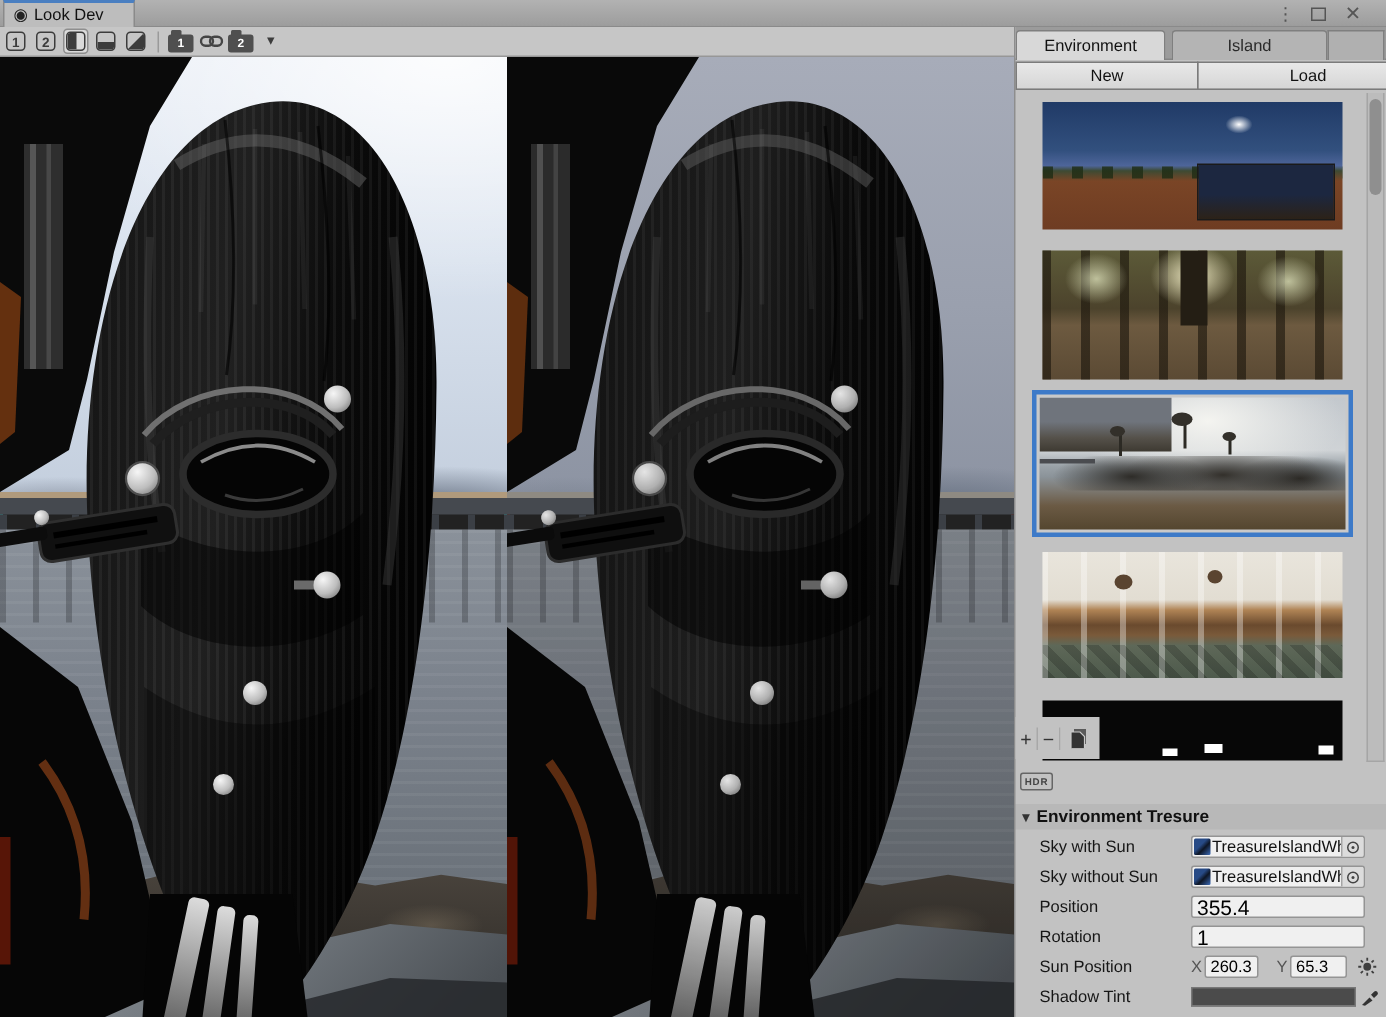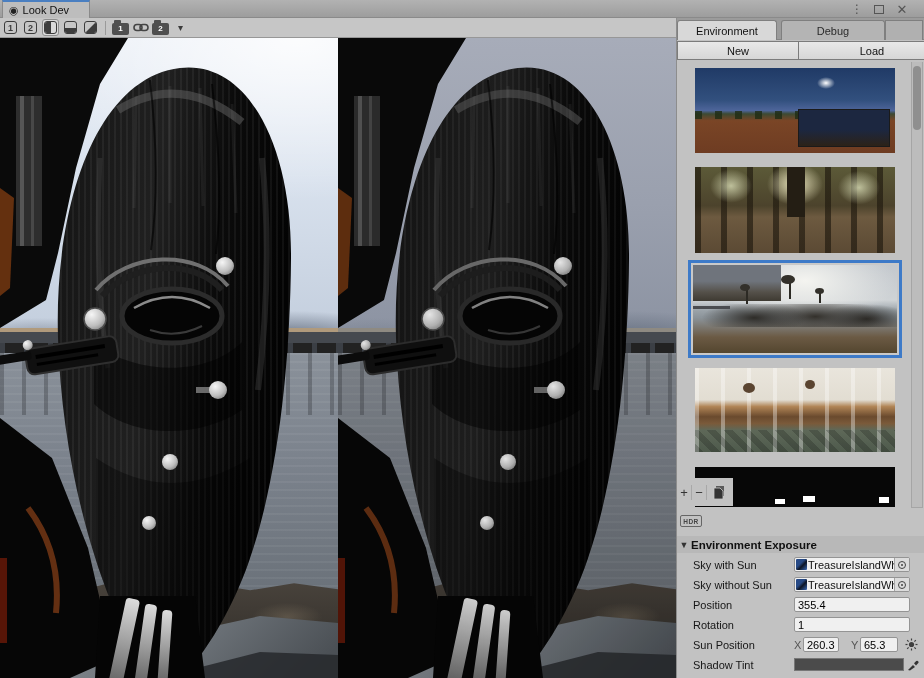--- a/index.html
+++ b/index.html
@@ -102,21 +102,21 @@
   .hdrfield{position:absolute;left:27px;top:0;width:206px;height:18px;background:#f2f2f2;
     border:1px solid #8f8f8f;border-radius:2px;font-size:11px;padding:0 4px;
     font-family:"Liberation Sans","DejaVu Sans",sans-serif;}
   .secheader{position:absolute;left:0;top:518px;width:248px;height:17px;background:rgba(0,0,0,.05);
     display:flex;align-items:center;}
   .foldout{width:14px;text-align:center;font-size:9px;color:#333;}
   .secheader b{font-size:11.5px;}
   .srow{position:absolute;left:0;width:248px;height:17px;display:flex;align-items:center;}
   .slabel{position:absolute;left:16px;color:#161616;}
   .sfield{position:absolute;left:117px;width:116px;height:15px;background:#f0f0f0;
-    border:1px solid #949494;border-radius:2px;font-size:11px;padding:0 3px;
+    border:1px solid #949494;border-radius:2px;font-size:14px;padding:0 3px;
     font-family:"Liberation Sans","DejaVu Sans",sans-serif;}
   .objfield{position:absolute;left:117px;width:116px;height:15px;background:#f0f0f0;
     border:1px solid #949494;border-radius:2px;display:flex;align-items:center;overflow:hidden;}
   .texicon{width:11px;height:11px;margin:0 1px;flex:0 0 auto;border-radius:1px;
     background:linear-gradient(135deg,#274a86 0 40%,#0d1524 60%,#3a6ab8);}
   .objtext{flex:1;white-space:nowrap;overflow:hidden;font-size:11px;}
   .objpicker{flex:0 0 15px;height:15px;background:#dcdcdc;border-left:1px solid #a5a5a5;
     display:flex;align-items:center;justify-content:center;}
   .objpicker i{display:block;width:8px;height:8px;border:1.2px solid #444;border-radius:50%;position:relative;}
   .objpicker i::after{content:"";position:absolute;left:2.2px;top:2.2px;width:2px;height:2px;border-radius:50%;background:#444;}
@@ -287,21 +287,21 @@
       </svg>
     </div>
   </div>
 
   <div class="panel">
     <div class="ptabstrip">
       <div class="ptab sel" style="left:0;width:100px;">
         <span>Environment</span>
         </div>
       <div class="ptab unsel" style="left:104px;width:104px;">
-        <span>Debug</span>
+        <span>Island</span>
         </div>
       <div class="ptab unsel filler" style="left:208px;width:38px;"></div>
     </div>
     <div class="bigbtn" style="left:0;width:122px;">
       <span>New</span>
       </div>
     <div class="bigbtn" style="left:121px;width:148px;">
       <span>Load</span>
       </div>
 
@@ -370,21 +370,21 @@
         </svg>
       </div>
     </div>
 
     <div class="hdrrow">
       <div class="hdrbadge">HDR</div>
     </div>
 
     <div class="secheader">
       <span class="foldout">▼</span>
-      <b>Environment Exposure</b>
+      <b>Environment Tresure</b>
     </div>
 
     <div class="srow" style="top:538px;">
       <span class="slabel">Sky with Sun</span>
       <div class="objfield">
         <span class="texicon"></span>
         <span class="objtext">TreasureIslandWh</span>
         <span class="objpicker">
             <i></i>
           </span>

